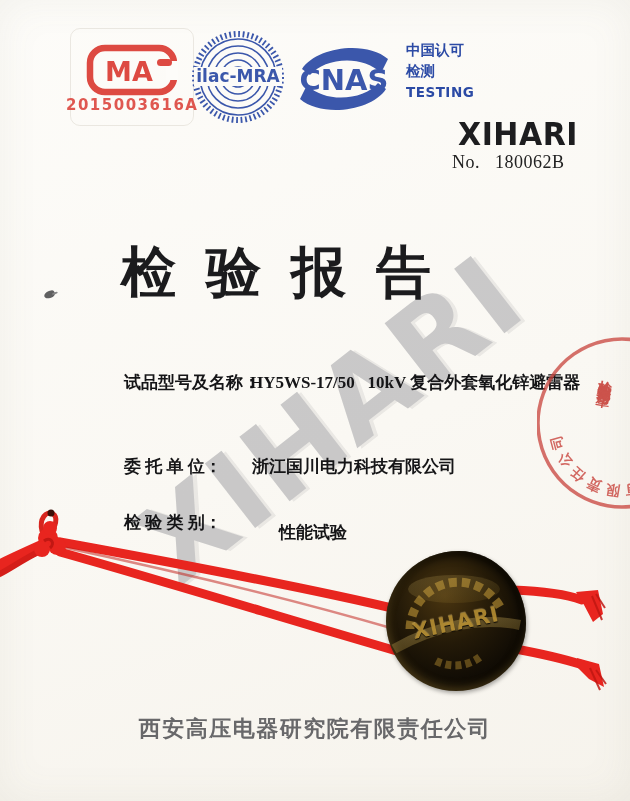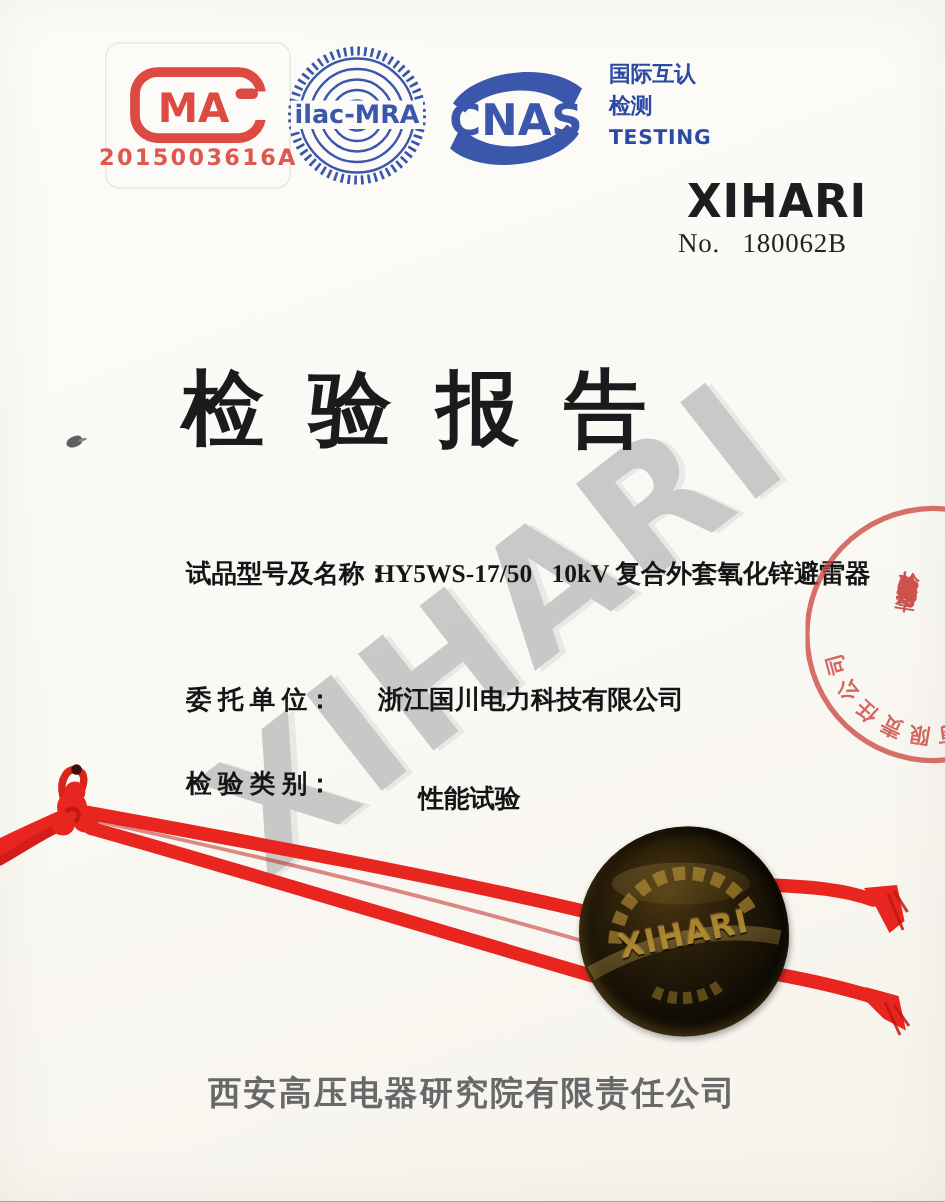--- a/index.html
+++ b/index.html
@@ -109,21 +109,21 @@
     <text x="47" y="52" text-anchor="middle" font-size="17" font-weight="bold" fill="#2b4aa5">ilac-MRA</text>
   </svg>
 
   <svg class="cnas-logo" viewBox="0 0 100 74">
     <path d="M8,27 C22,5 72,-2 94,17 L87,31 C68,12 30,16 16,33 Z" fill="#2b4aa5"></path>
     <path d="M92,47 C78,69 28,76 6,57 L13,43 C32,62 70,58 84,41 Z" fill="#2b4aa5"></path>
     <text x="50" y="48" text-anchor="middle" font-size="29" font-weight="900" fill="#2b4aa5">CNAS</text>
   </svg>
 
   <div class="accred-block">
-    <div>国际互认</div>
+    <div>中国认可</div>
     <div>检测</div>
     <div class="en">TESTING</div>
   </div>
 
   <div class="brand">XIHARI</div>
   <div class="report-no"><span>No.</span><span>&nbsp;&nbsp;&nbsp;</span><span>180062B</span></div>
 
   <div class="title">检验报告</div>
 
   <div class="field f1">

